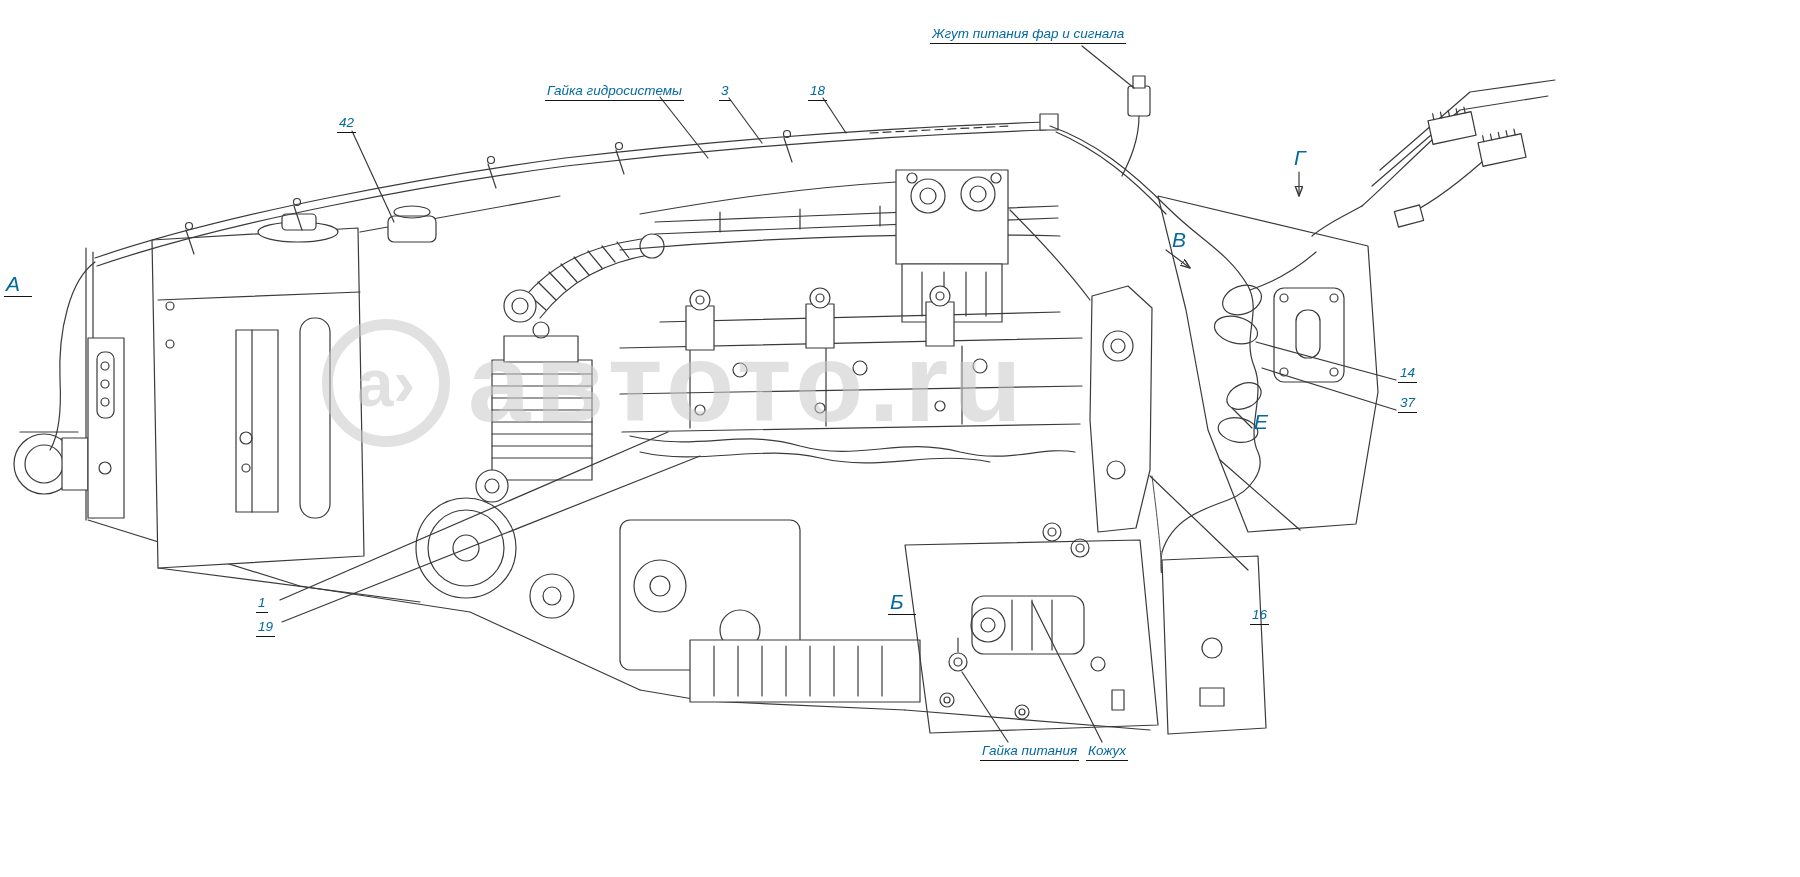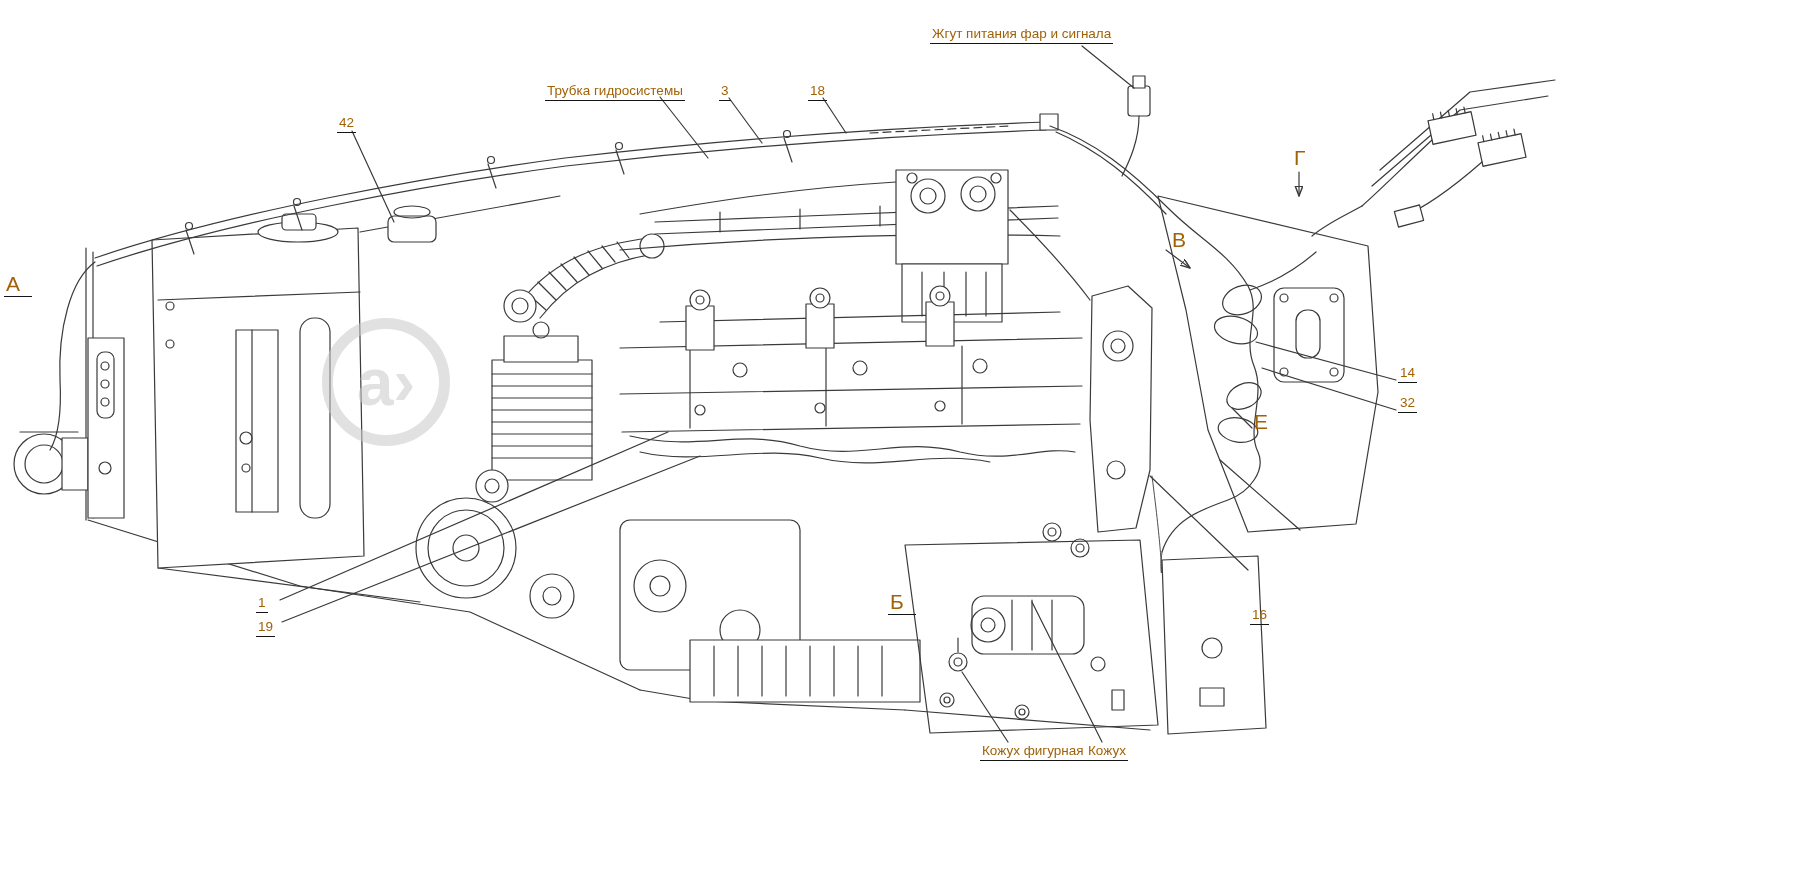--- a/index.html
+++ b/index.html
@@ -10,21 +10,21 @@
   }
   .stage { position:absolute; inset:0; }
   .art { position:absolute; left:0; top:0; }
   .art path, .art line, .art rect, .art circle, .art ellipse, .art polygon, .art polyline {
     stroke:#3a3a3a; stroke-width:1.2; fill:none; stroke-linecap:round; stroke-linejoin:round;
   }
   .art .fw { fill:#ffffff; }
   .art .dash { stroke-dasharray:8 5; }
   .art .thin { stroke-width:0.9; }
   .lbl {
-    position:absolute; color:#a16207;
+    position:absolute; font-style:italic; color:#0369a1;
     font-size:13.5px; white-space:nowrap; line-height:1.1;
   }
   .lbl.u { border-bottom:1.2px solid #141414; padding:0 2px 1px 2px; }
   .letter { font-size:21px; }
   .letter.u { min-width:24px; text-align:left; }
   .watermark {
     position:absolute; left:322px; top:318px;
     display:flex; align-items:center; gap:18px;
     opacity:0.55; pointer-events:none; user-select:none;
   }
@@ -328,32 +328,33 @@
       <line x1="1008" y1="742" x2="962" y2="672"></line>
       <line x1="1102" y1="742" x2="1032" y2="602"></line>
       <line x1="1299" y1="172" x2="1299" y2="196" marker-end="url(#arr)"></line>
       <line x1="1166" y1="250" x2="1190" y2="268" marker-end="url(#arr)"></line>
       <line x1="1252" y1="428" x2="1232" y2="408"></line>
     </g>
   </svg>
 
   <div class="watermark">
     <span class="wm-badge">a›</span>
+    <span class="wm-text">автото.ru</span>
   </div>
 
   <div class="lbl u" style="left:930px; top:27px;">Жгут питания фар и сигнала</div>
-  <div class="lbl u" style="left:545px; top:84px;">Трубка гидросистемы</div>
-  <div class="lbl u" style="left:980px; top:744px;">Кожух фигурная</div>
+  <div class="lbl u" style="left:545px; top:84px;">Гайка гидросистемы</div>
+  <div class="lbl u" style="left:980px; top:744px;">Гайка питания</div>
   <div class="lbl u" style="left:1086px; top:744px;">Кожух</div>
 
   <div class="lbl u" style="left:337px; top:116px;">42</div>
   <div class="lbl u" style="left:719px; top:84px;">3</div>
   <div class="lbl u" style="left:808px; top:84px;">18</div>
   <div class="lbl u" style="left:1398px; top:366px;">14</div>
-  <div class="lbl u" style="left:1398px; top:396px;">32</div>
+  <div class="lbl u" style="left:1398px; top:396px;">37</div>
   <div class="lbl u" style="left:1250px; top:560px;margin-top:48px;">16</div>
   <div class="lbl u" style="left:256px; top:596px;">1</div>
   <div class="lbl u" style="left:256px; top:620px;">19</div>
 
   <div class="lbl letter u" style="left:4px; top:272px;">А</div>
   <div class="lbl letter u" style="left:888px; top:590px;">Б</div>
   <div class="lbl letter" style="left:1172px; top:228px;">В</div>
   <div class="lbl letter" style="left:1294px; top:146px;">Г</div>
   <div class="lbl letter" style="left:1254px; top:410px;">Е</div>
 

